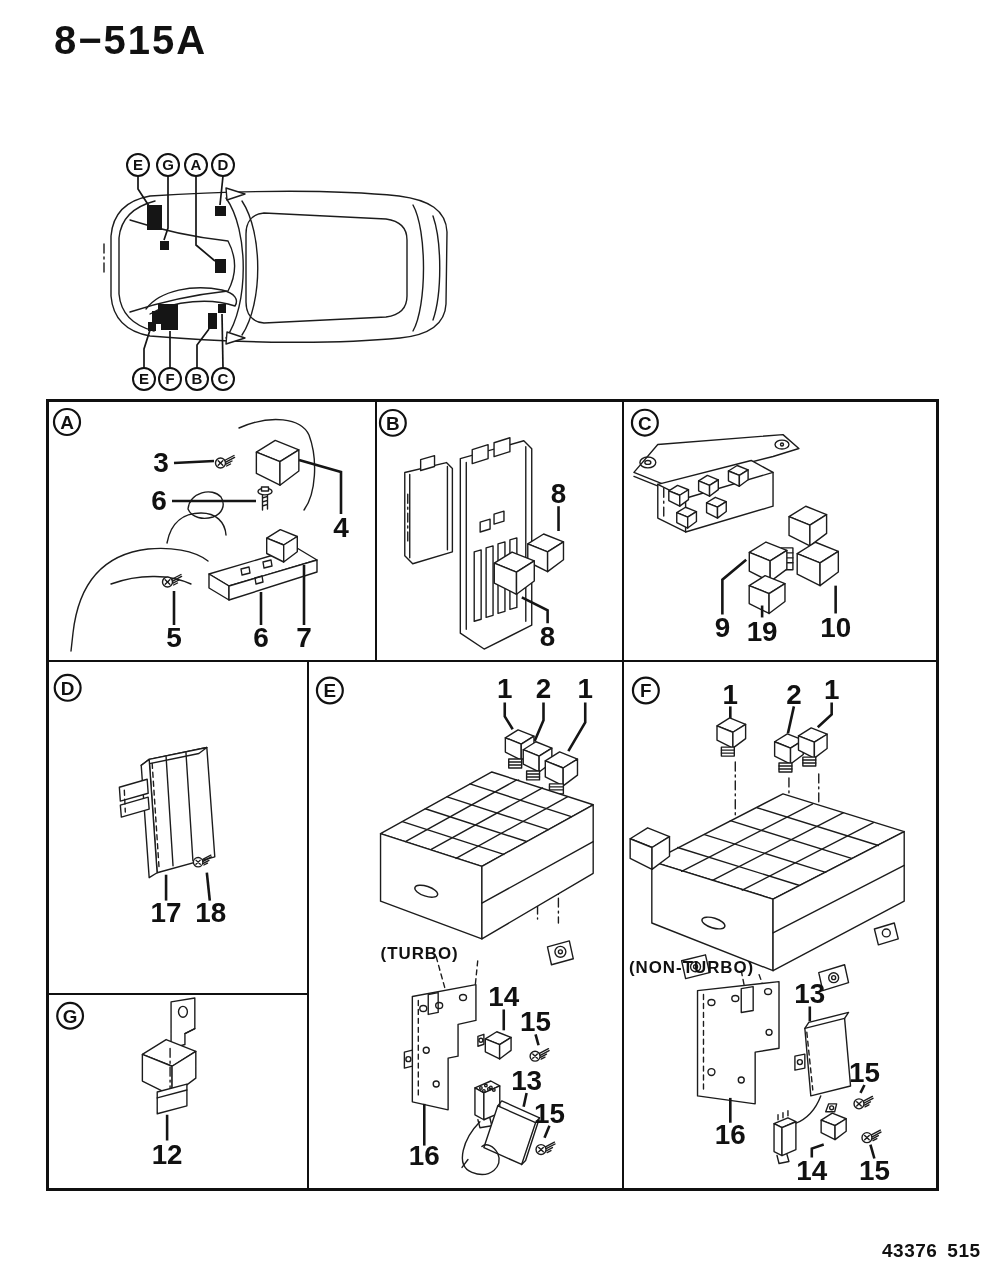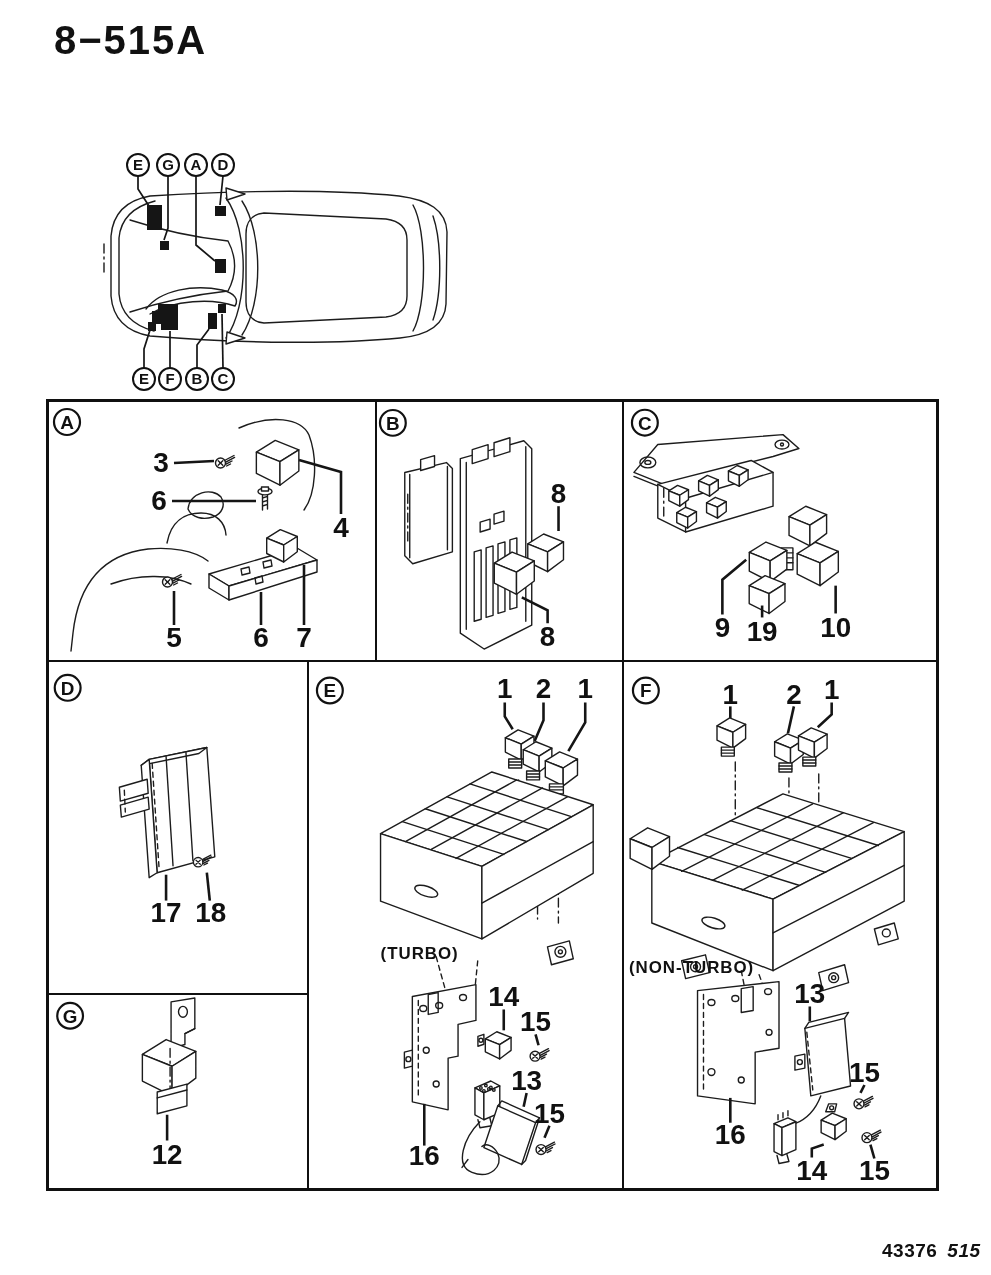--- a/index.html
+++ b/index.html
@@ -10,21 +10,21 @@
   .panel{position:absolute;box-sizing:border-box;}
   .panel svg{position:absolute;left:0;top:0;width:100%;height:100%;display:block;}
   .pa{left:0;top:0;width:326px;height:258px;}
   .pb{left:326px;top:0;width:247px;height:258px;border-left:2px solid #101010;}
   .pc{left:573px;top:0;width:314px;height:258px;border-left:2px solid #101010;}
   .pd{left:0;top:258px;width:258px;height:333px;border-top:2px solid #101010;}
   .pg{left:0;top:591px;width:258px;height:195px;border-top:2px solid #101010;}
   .pe{left:258px;top:258px;width:315px;height:528px;border-top:2px solid #101010;border-left:2px solid #101010;}
   .pf{left:573px;top:258px;width:314px;height:528px;border-top:2px solid #101010;border-left:2px solid #101010;}
   .footer{position:absolute;left:882px;top:1240px;font-size:19px;font-weight:700;letter-spacing:.5px;white-space:nowrap;}
-  .footer .fs{margin-left:10px;font-style:italic;}
+  .footer .fs{margin-left:10px;}
   .art{fill:none;stroke:#1c1c1c;stroke-width:1.4;stroke-linecap:round;stroke-linejoin:round;}
   .artf{fill:#fff;stroke:#1c1c1c;stroke-width:1.4;stroke-linejoin:round;}
   .blk{fill:#151515;stroke:none;}
   .lead{fill:none;stroke:#151515;stroke-width:2.6;}
   .lead2{fill:none;stroke:#151515;stroke-width:1.7;}
   .dash{stroke-dasharray:5 4;}
   .dashdot{stroke-dasharray:9 4 2 4;}
   .co{font:700 28px "Liberation Sans",sans-serif;fill:#111;text-anchor:middle;}
   .cap{font:600 17px "Liberation Sans",sans-serif;fill:#111;letter-spacing:1px;}
   .plet{font:700 19px "Liberation Sans",sans-serif;fill:#111;text-anchor:middle;}

